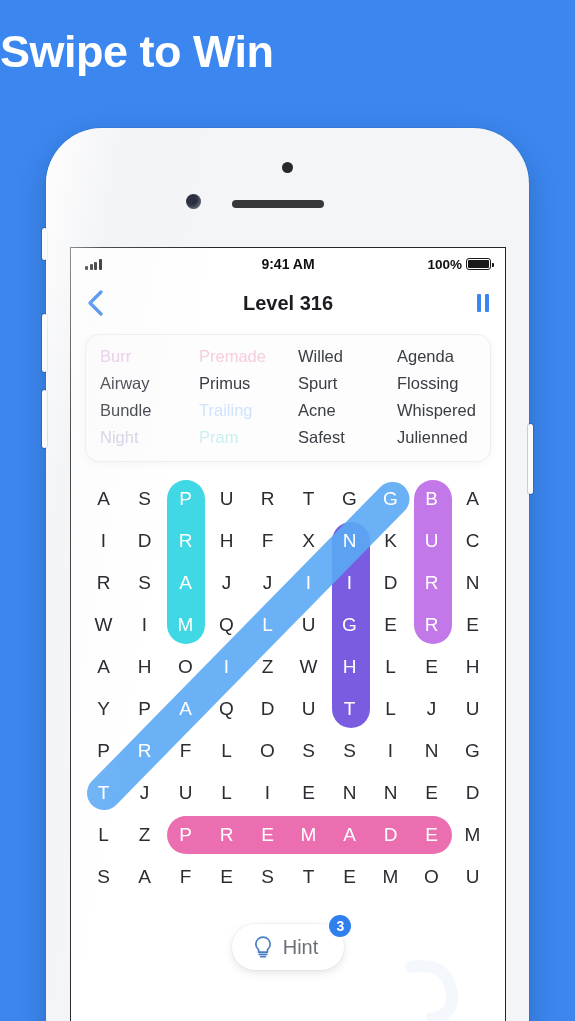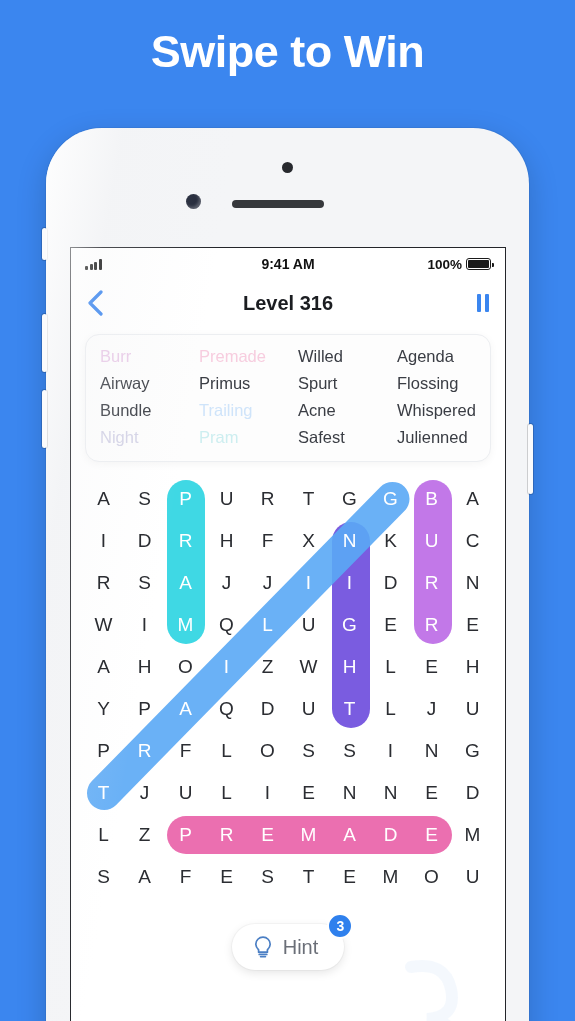--- a/index.html
+++ b/index.html
@@ -6,21 +6,21 @@
   html, body {
     width: 575px; height: 1021px;
     overflow: hidden;
     font-family: "Liberation Sans", sans-serif;
   }
   body { background: #3b86ef; position: relative; }
 
   
   #headline {
     position: absolute; left: 0; top: 26px; width: 575px;
-    text-align: center;
+    text-align: left;
     font-size: 45px; font-weight: bold; letter-spacing: -0.5px;
     color: #ffffff;
   }
 
   
   #phone {
     position: absolute; left: 46px; top: 128px;
     width: 483px; height: 940px;
     background: #f4f5f7;
     border-radius: 56px 56px 0 0;

